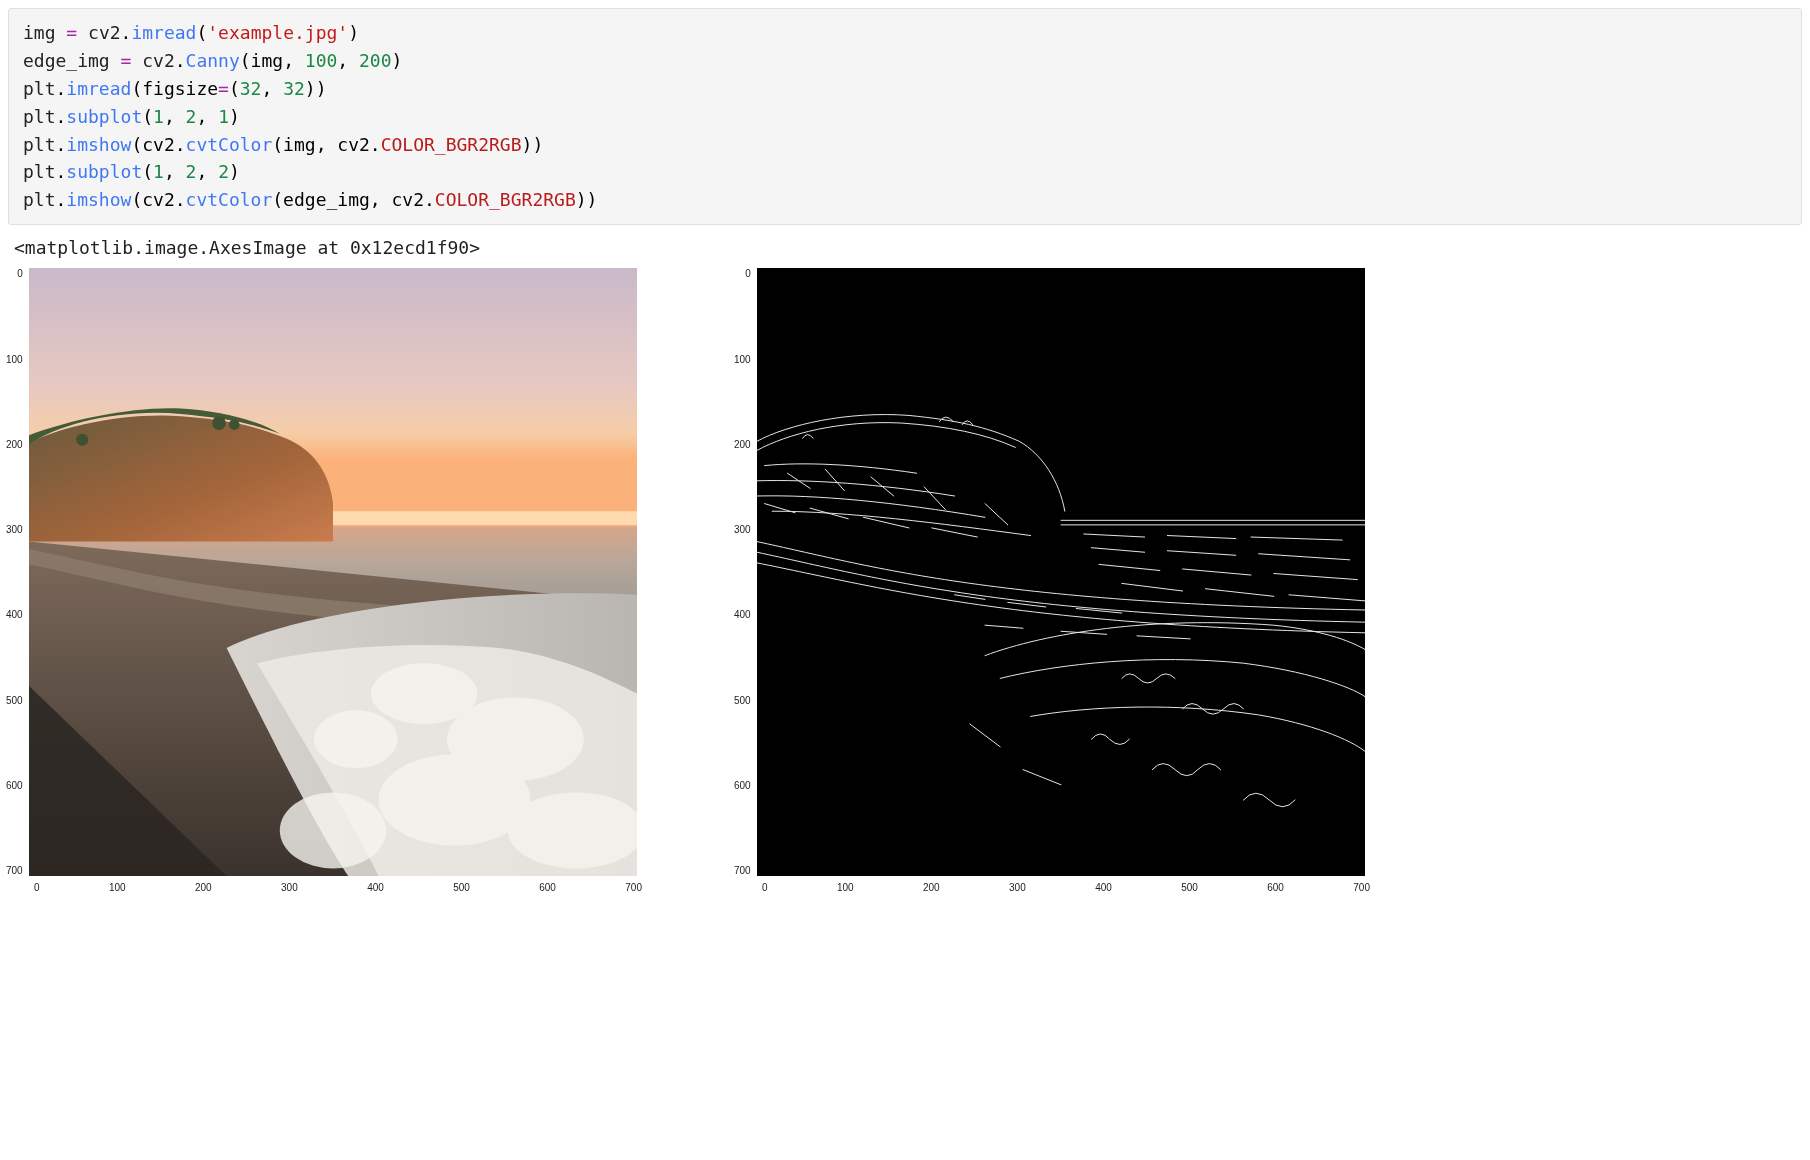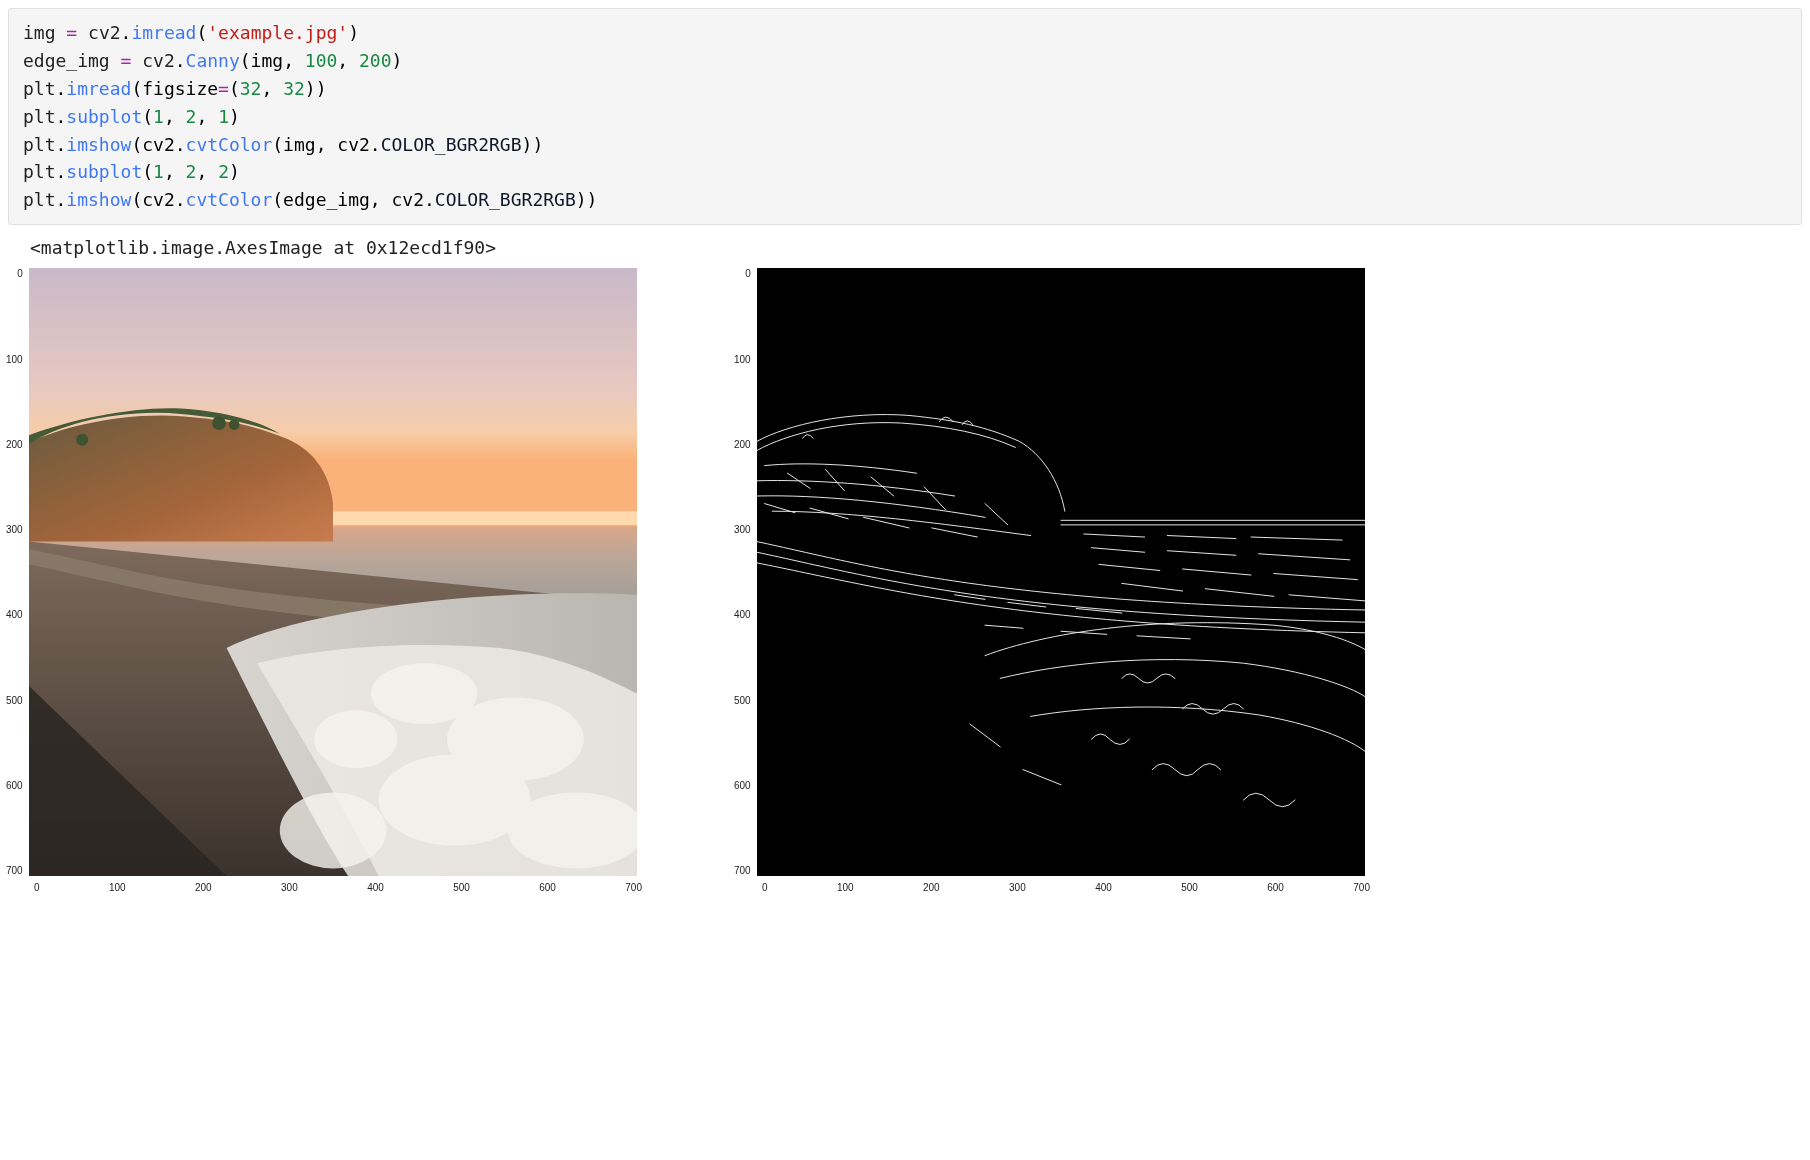--- a/index.html
+++ b/index.html
@@ -20,24 +20,24 @@
     border-radius: 3px;
     white-space: pre;
     line-height: 1.55;
     font-size: 18px;
     overflow-x: auto;
   }
   .code-cell span.var { color: #222; }
   .code-cell span.fn  { color: #4078f2; }
   .code-cell span.str { color: #c41a16; }
   .code-cell span.num { color: #198844; }
-  .code-cell span.attr{ color: #0f172a; }
+  .code-cell span.attr{ color: #b91c1c; }
   .code-cell span.assign { color: #a626a4; }
   .output-text {
-    padding: 8px 14px 2px 30px;
+    padding: 8px 14px 2px 14px;
     font-size: 18px;
     color: #222;
     white-space: pre;
   }
   .figure-area {
     display: flex;
     flex-direction: row;
     gap: 92px;
     padding: 8px 6px 20px 6px;
   }

